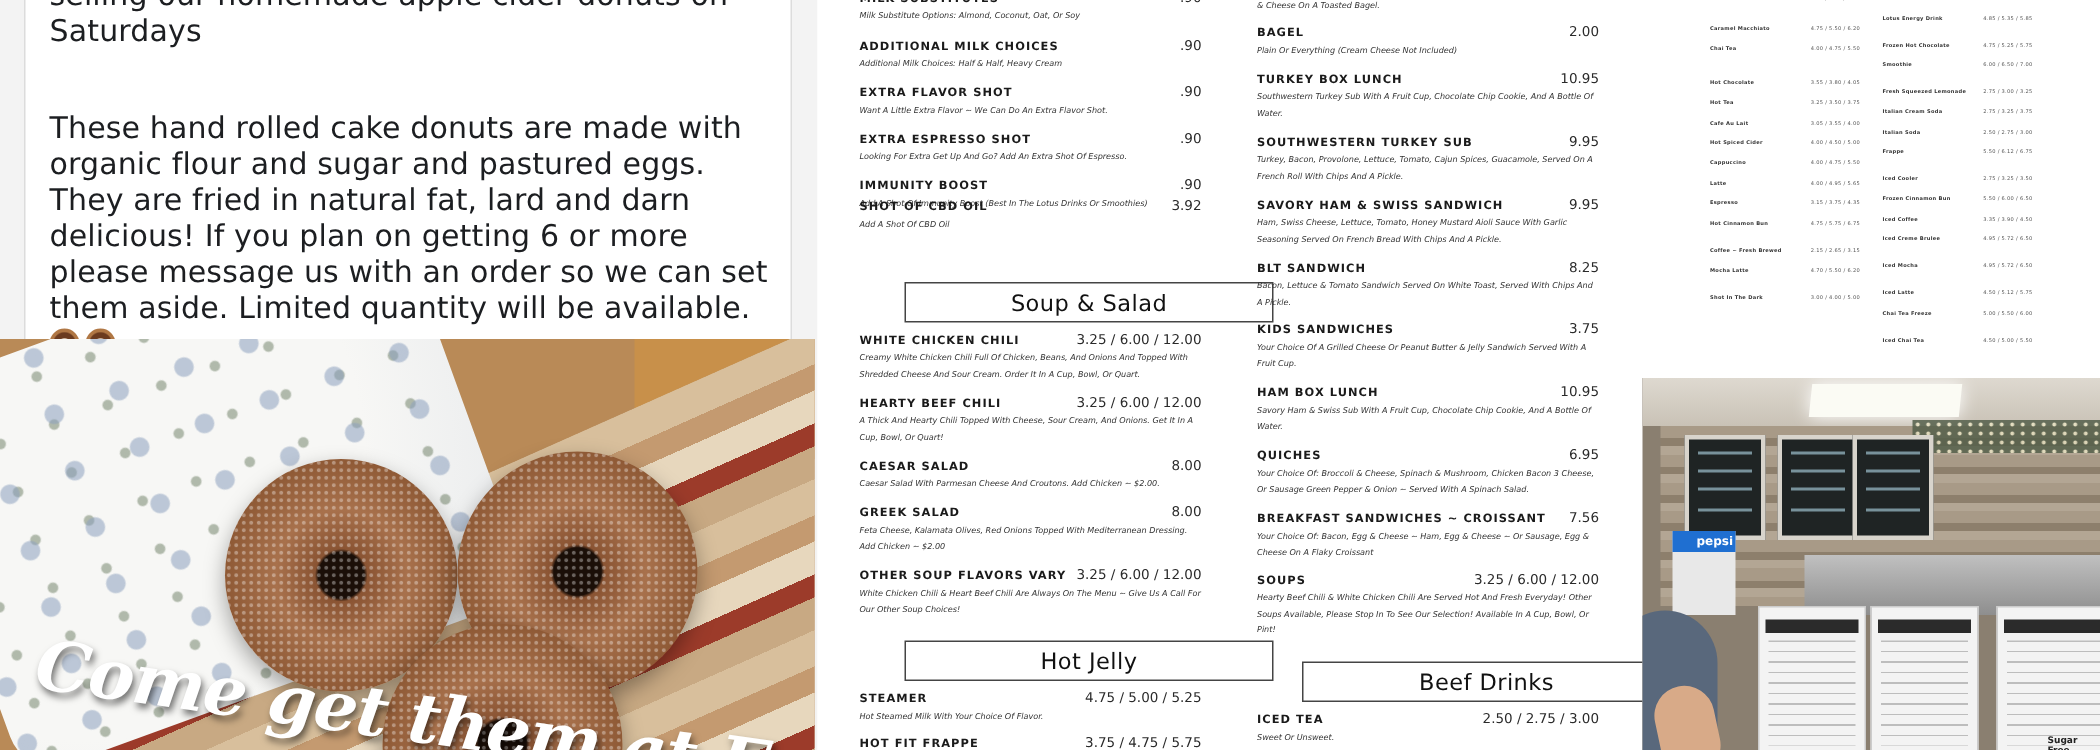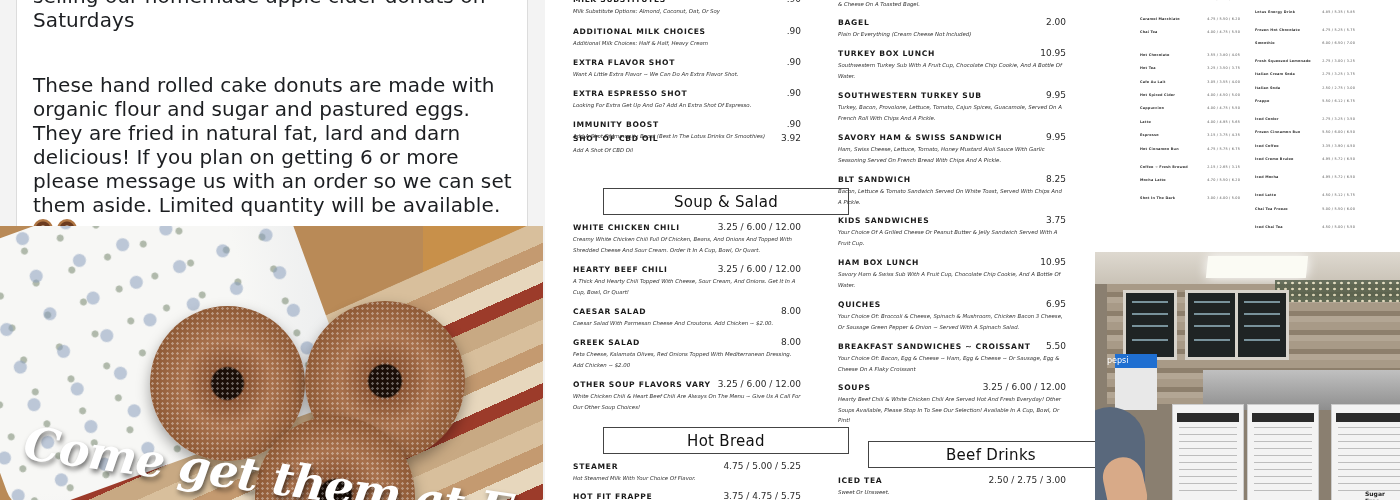--- a/index.html
+++ b/index.html
@@ -52,21 +52,21 @@
   
   .shop { position: absolute; left: 1095px; top: 252px; width: 305px; height: 248px; overflow: hidden; background: #8a7f70; }
   .ceiling { position: absolute; left: 0; top: 0; width: 305px; height: 32px; background: linear-gradient(#ded9d0, #c9c2b6); }
   .light { position: absolute; left: 112px; top: 4px; width: 100px; height: 22px; background: #fbfbf4; box-shadow: 0 0 12px #fff; transform: skewX(-6deg); }
   .wall { position: absolute; left: 12px; top: 32px; width: 293px; height: 120px; background: repeating-linear-gradient(180deg, #a89a87 0 8px, #8d7f6c 8px 13px, #b3a694 13px 19px); }
   .garland { position: absolute; left: 180px; top: 28px; width: 125px; height: 22px; background: radial-gradient(circle, #e9e3c4 0 1px, transparent 1.6px) 0 0 / 7px 6px, #55604b; opacity: .85; }
   .chalkboard { position: absolute; top: 38px; width: 54px; height: 70px; background: #1f2424; border: 3px solid #d8d4cc; }
   .chalkboard span { position: absolute; left: 6px; right: 6px; height: 2px; background: rgba(180,220,235,.6); }
   .cb1 { left: 28px; } .cb2 { left: 90px; } .cb3 { left: 140px; }
   .pepsi { position: absolute; left: 20px; top: 102px; width: 42px; height: 56px; background: #e8e8e8; border-top: 14px solid #1f6fd1; }
-  .pepsi-label { position: absolute; left: 12px; top: 104px; font-size: 8px; color: #fff; font-weight: normal; }
+  .pepsi-label { position: absolute; left: 36px; top: 104px; font-size: 8px; color: #fff; font-weight: bold; }
   .counter { position: absolute; left: 108px; top: 118px; width: 197px; height: 40px; background: linear-gradient(#c0c0c0, #8e8e8e); }
   .person { position: absolute; left: -20px; top: 155px; width: 70px; height: 110px; background: #59687c; border-radius: 40px 40px 0 0; }
   .arm { position: absolute; left: 10px; top: 205px; width: 40px; height: 60px; background: #d8aa88; border-radius: 20px; transform: rotate(-12deg); }
   .sign { position: absolute; top: 152px; width: 72px; height: 100px; background: #f3f3f3; border: 1px solid #ccc; }
   .sign .banner { position: absolute; left: 4px; right: 4px; top: 8px; height: 9px; background: #2b2b2b; }
   .sign .lines { position: absolute; left: 6px; right: 6px; top: 22px; bottom: 6px; background: repeating-linear-gradient(180deg, #999 0 1px, transparent 1px 7px); opacity: .6; }
   .s1 { left: 77px; } .s2 { left: 152px; } .s3 { left: 236px; width: 80px; }
   .sugar { position: absolute; left: 270px; top: 238px; font-size: 6px; font-weight: bold; color: #222; }
 </style>
 </head>
@@ -171,21 +171,21 @@
       <div class="item-desc">Feta Cheese, Kalamata Olives, Red Onions Topped With Mediterranean Dressing. Add Chicken ~ $2.00</div>
     </div>
     <div class="item" style="top:379px">
       <div class="item-head">
           <span class="item-name">Other Soup Flavors Vary</span>
           <span class="item-price">3.25 / 6.00 / 12.00</span>
         </div>
       <div class="item-desc">White Chicken Chili &amp; Heart Beef Chili Are Always On The Menu ~ Give Us A Call For Our Other Soup Choices!</div>
     </div>
 
-    <div class="section-head" style="top:427px">Hot Bread</div>
+    <div class="section-head" style="top:427px">Hot Jelly</div>
 
     <div class="item" style="top:461px">
       <div class="item-head">
           <span class="item-name">Steamer</span>
           <span class="item-price">4.75 / 5.00 / 5.25</span>
         </div>
       <div class="item-desc">Hot Steamed Milk With Your Choice Of Flavor.</div>
     </div>
     <div class="item" style="top:491px">
       <div class="item-head">
@@ -251,21 +251,21 @@
     <div class="item" style="top:299px">
       <div class="item-head">
           <span class="item-name">Quiches</span>
           <span class="item-price">6.95</span>
         </div>
       <div class="item-desc">Your Choice Of: Broccoli &amp; Cheese, Spinach &amp; Mushroom, Chicken Bacon 3 Cheese, Or Sausage Green Pepper &amp; Onion ~ Served With A Spinach Salad.</div>
     </div>
     <div class="item" style="top:341px">
       <div class="item-head">
           <span class="item-name">Breakfast Sandwiches ~ Croissant</span>
-          <span class="item-price">5.50</span>
+          <span class="item-price">7.56</span>
         </div>
       <div class="item-desc">Your Choice Of: Bacon, Egg &amp; Cheese ~ Ham, Egg &amp; Cheese ~ Or Sausage, Egg &amp; Cheese On A Flaky Croissant</div>
     </div>
     <div class="item" style="top:382px">
       <div class="item-head">
           <span class="item-name">Soups</span>
           <span class="item-price">3.25 / 6.00 / 12.00</span>
         </div>
       <div class="item-desc">Hearty Beef Chili &amp; White Chicken Chili Are Served Hot And Fresh Everyday! Other Soups Available, Please Stop In To See Our Selection! Available In A Cup, Bowl, Or Pint!</div>
     </div>

